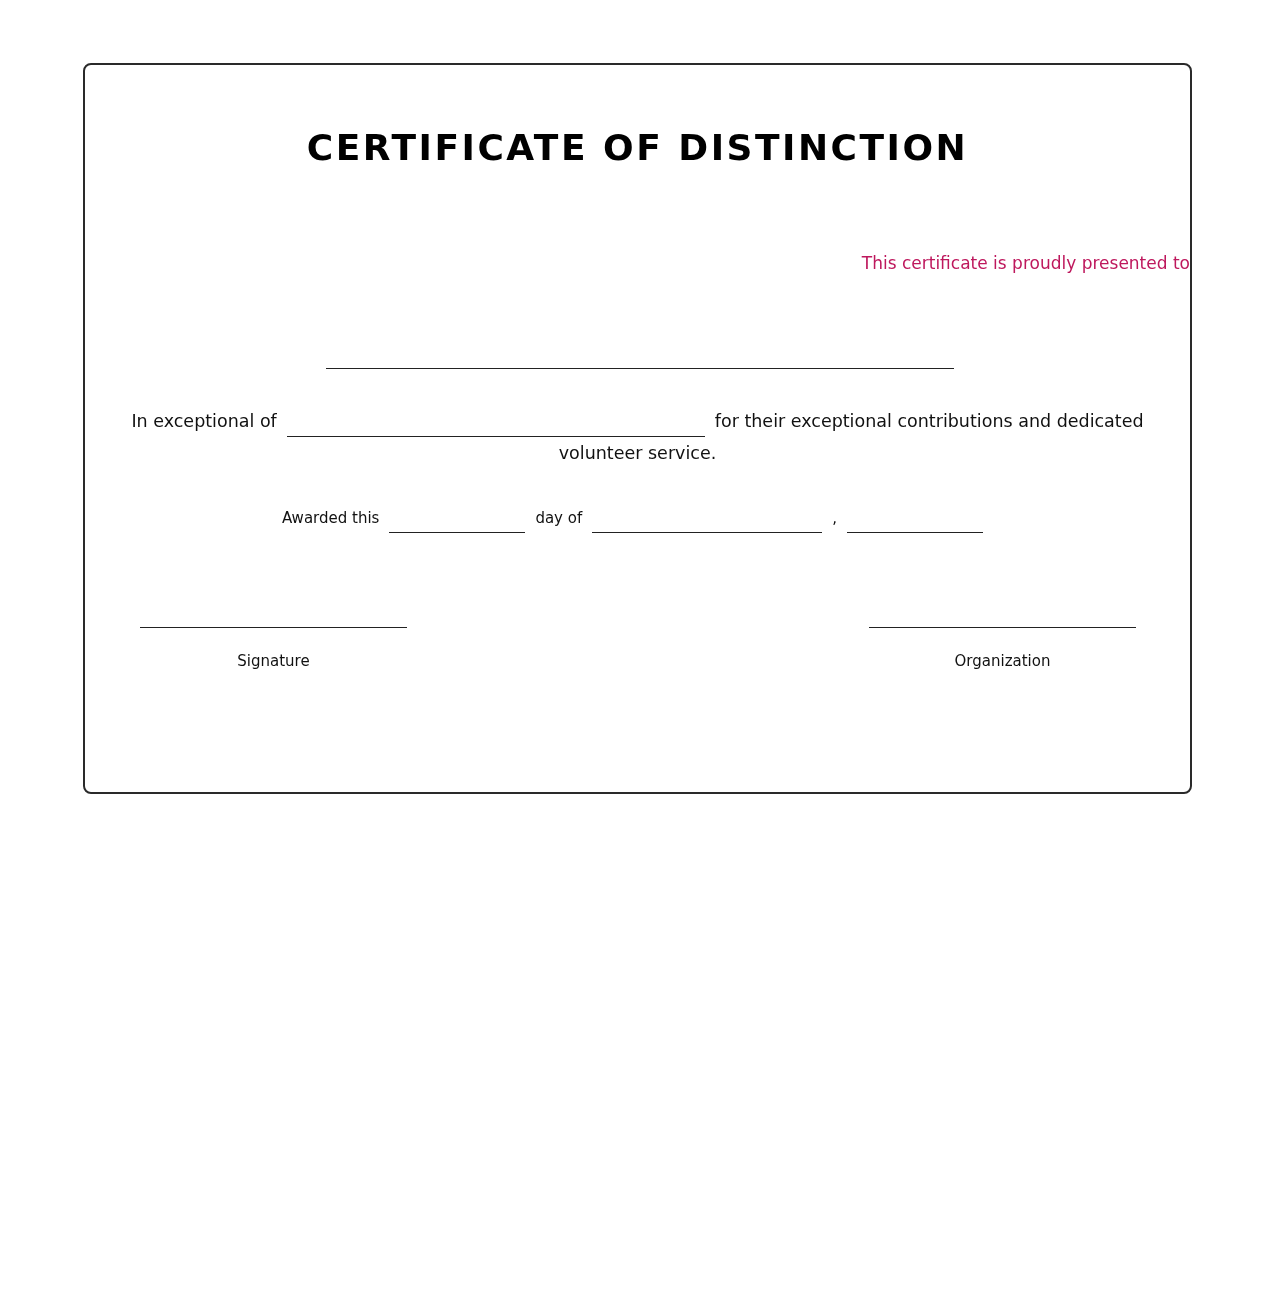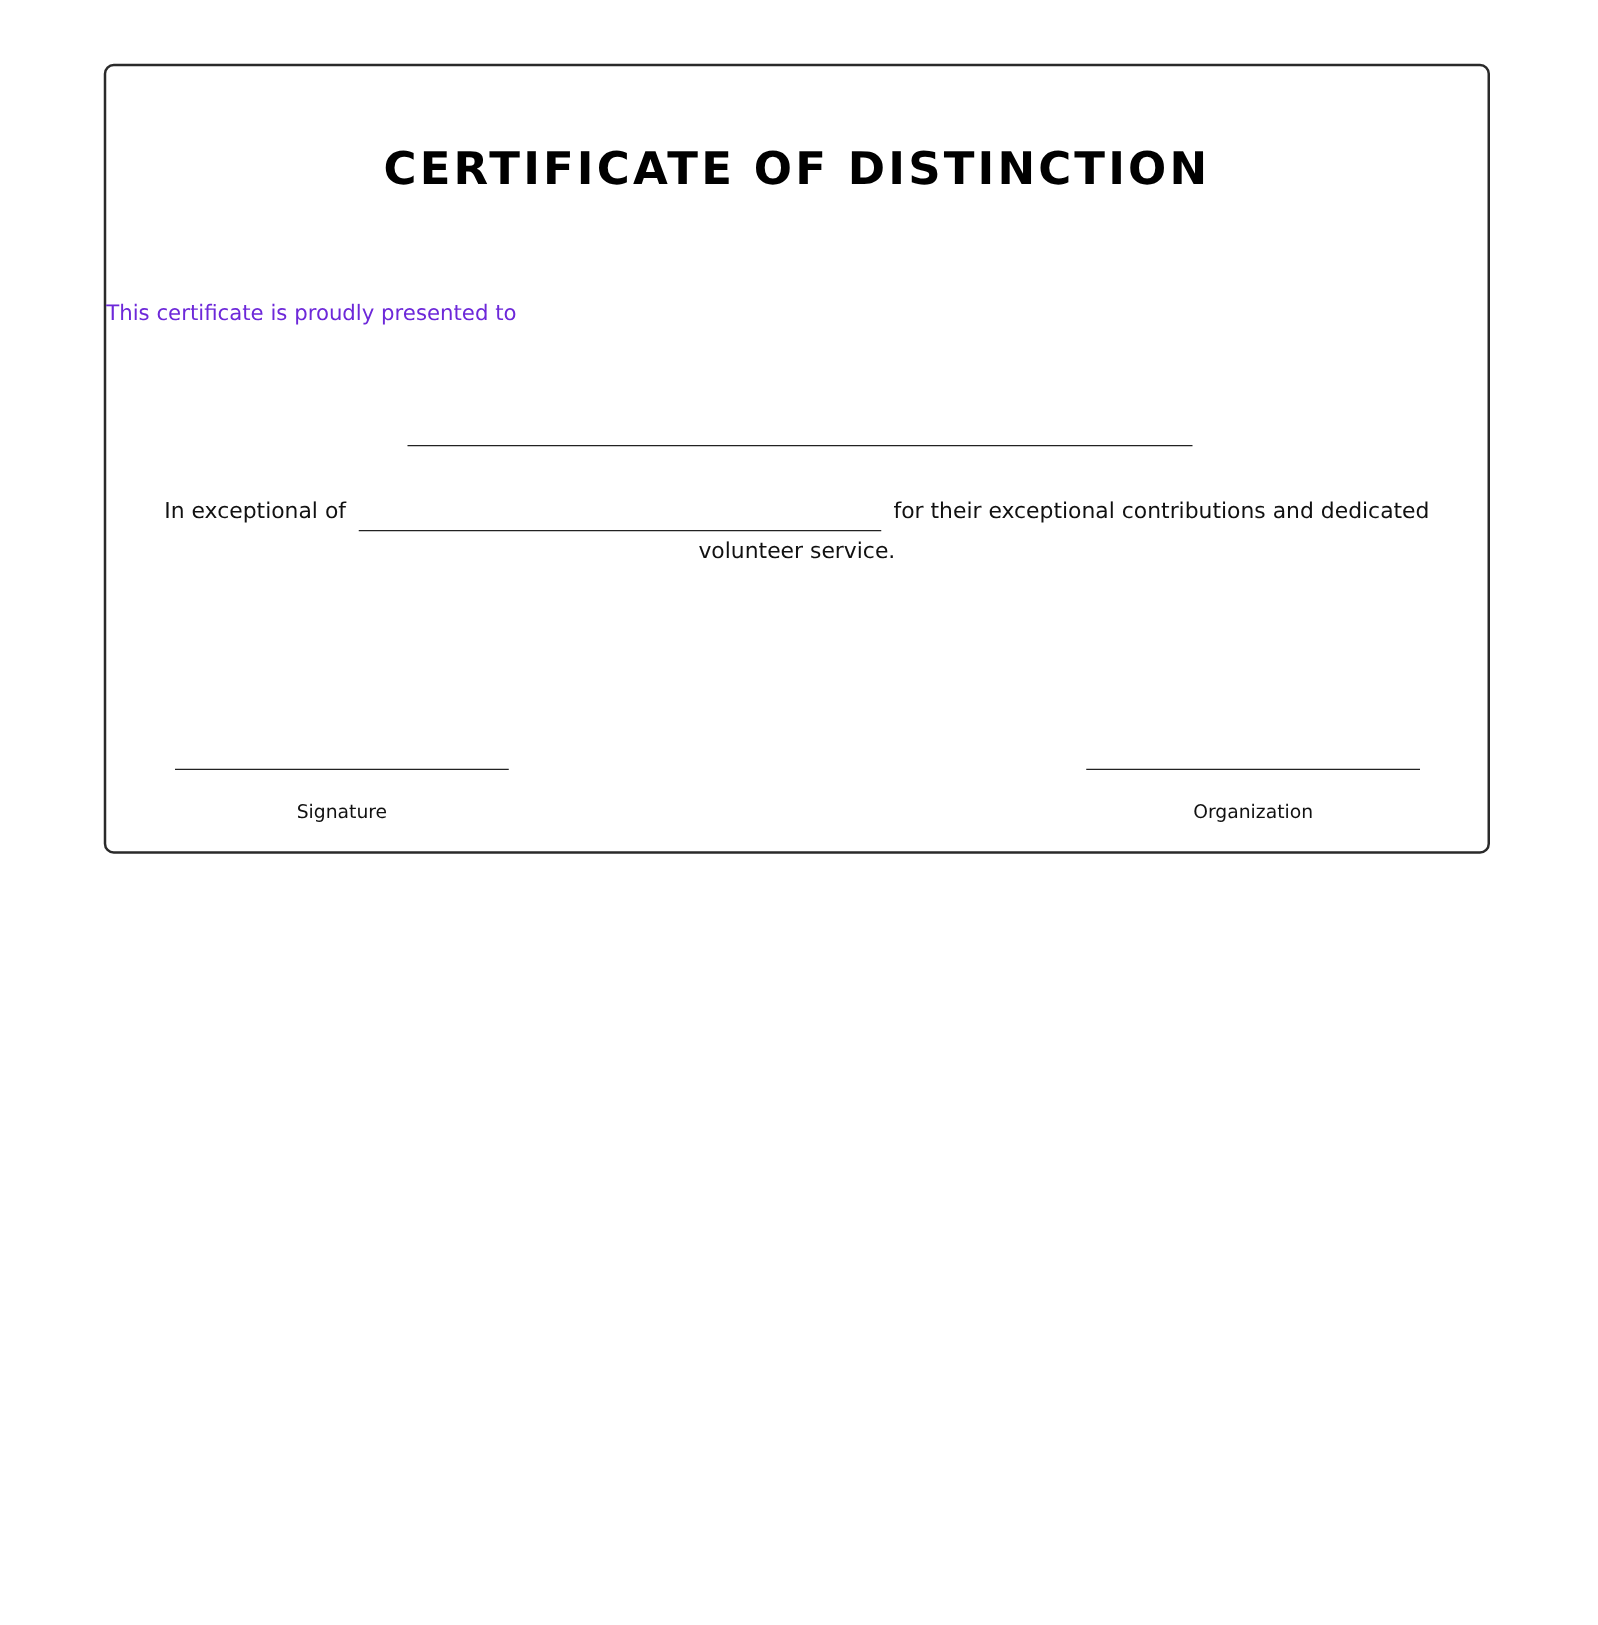--- a/index.html
+++ b/index.html
@@ -1,32 +1,32 @@
 <!DOCTYPE html>
 <html><head>
   <meta charset="utf-8">
   <style>
     html, body { margin: 0; padding: 0; background: #ffffff; }
     body { width: 1278px; height: 1300px; position: relative; font-family: "DejaVu Sans", sans-serif; color: #111; }
     .cert {
-      position: absolute; left: 83px; top: 51px; width: 1109px; height: 632px;
+      position: absolute; left: 83px; top: 63px; width: 1109px; height: 731px;
       border: 2px solid #2a2a2a; border-radius: 8px; box-sizing: border-box; background: #fff;
     }
     .title {
       position: absolute; left: 0; right: 0; top: 62px; text-align: center;
       font-size: 36px; font-weight: bold; letter-spacing: 2.5px; color: #000;
       font-family: "DejaVu Sans", sans-serif;
     }
     .subtitle {
       position: absolute; left: 0; right: 0; top: 126px; text-align: center;
       font-size: 19px; color: #111;
     }
     .presented {
-      position: absolute; left: 0; right: 0; top: 188px; text-align: left;
-      font-size: 17px; color: #6d28d9;
+      position: absolute; left: 0; right: 0; top: 188px; text-align: right;
+      font-size: 17px; color: #be185d;
     }
     .recipient-label {
       position: absolute; left: 0; right: 0; top: 247px; text-align: center;
       font-size: 15px; color: #111;
     }
     .recipient-line {
       position: absolute; left: 241px; width: 628px; top: 303px; height: 0;
       border-top: 1.5px solid #222;
     }
     .recognition {
@@ -59,20 +59,23 @@
 
 <div class="cert">
   <div class="title">CERTIFICATE OF DISTINCTION</div>
   <div class="presented">This certificate is proudly presented to</div>
   <div class="recipient-line"></div>
 
   <div class="recognition">
     <span>In exceptional of</span><span class="blank reason"></span><span>for their exceptional contributions and dedicated volunteer service.</span>
   </div>
 
+  <div class="awarded">
+    <span>Awarded this</span><span class="blank day"></span><span>day of</span><span class="blank month"></span><span>,</span><span class="blank year"></span>
+  </div>
 
   <div class="sig-row">
     <div class="sig">
       <div class="line"></div>
       <div class="label">Signature</div>
     </div>
     <div class="sig">
       <div class="line"></div>
       <div class="label">Organization</div>
     </div>

